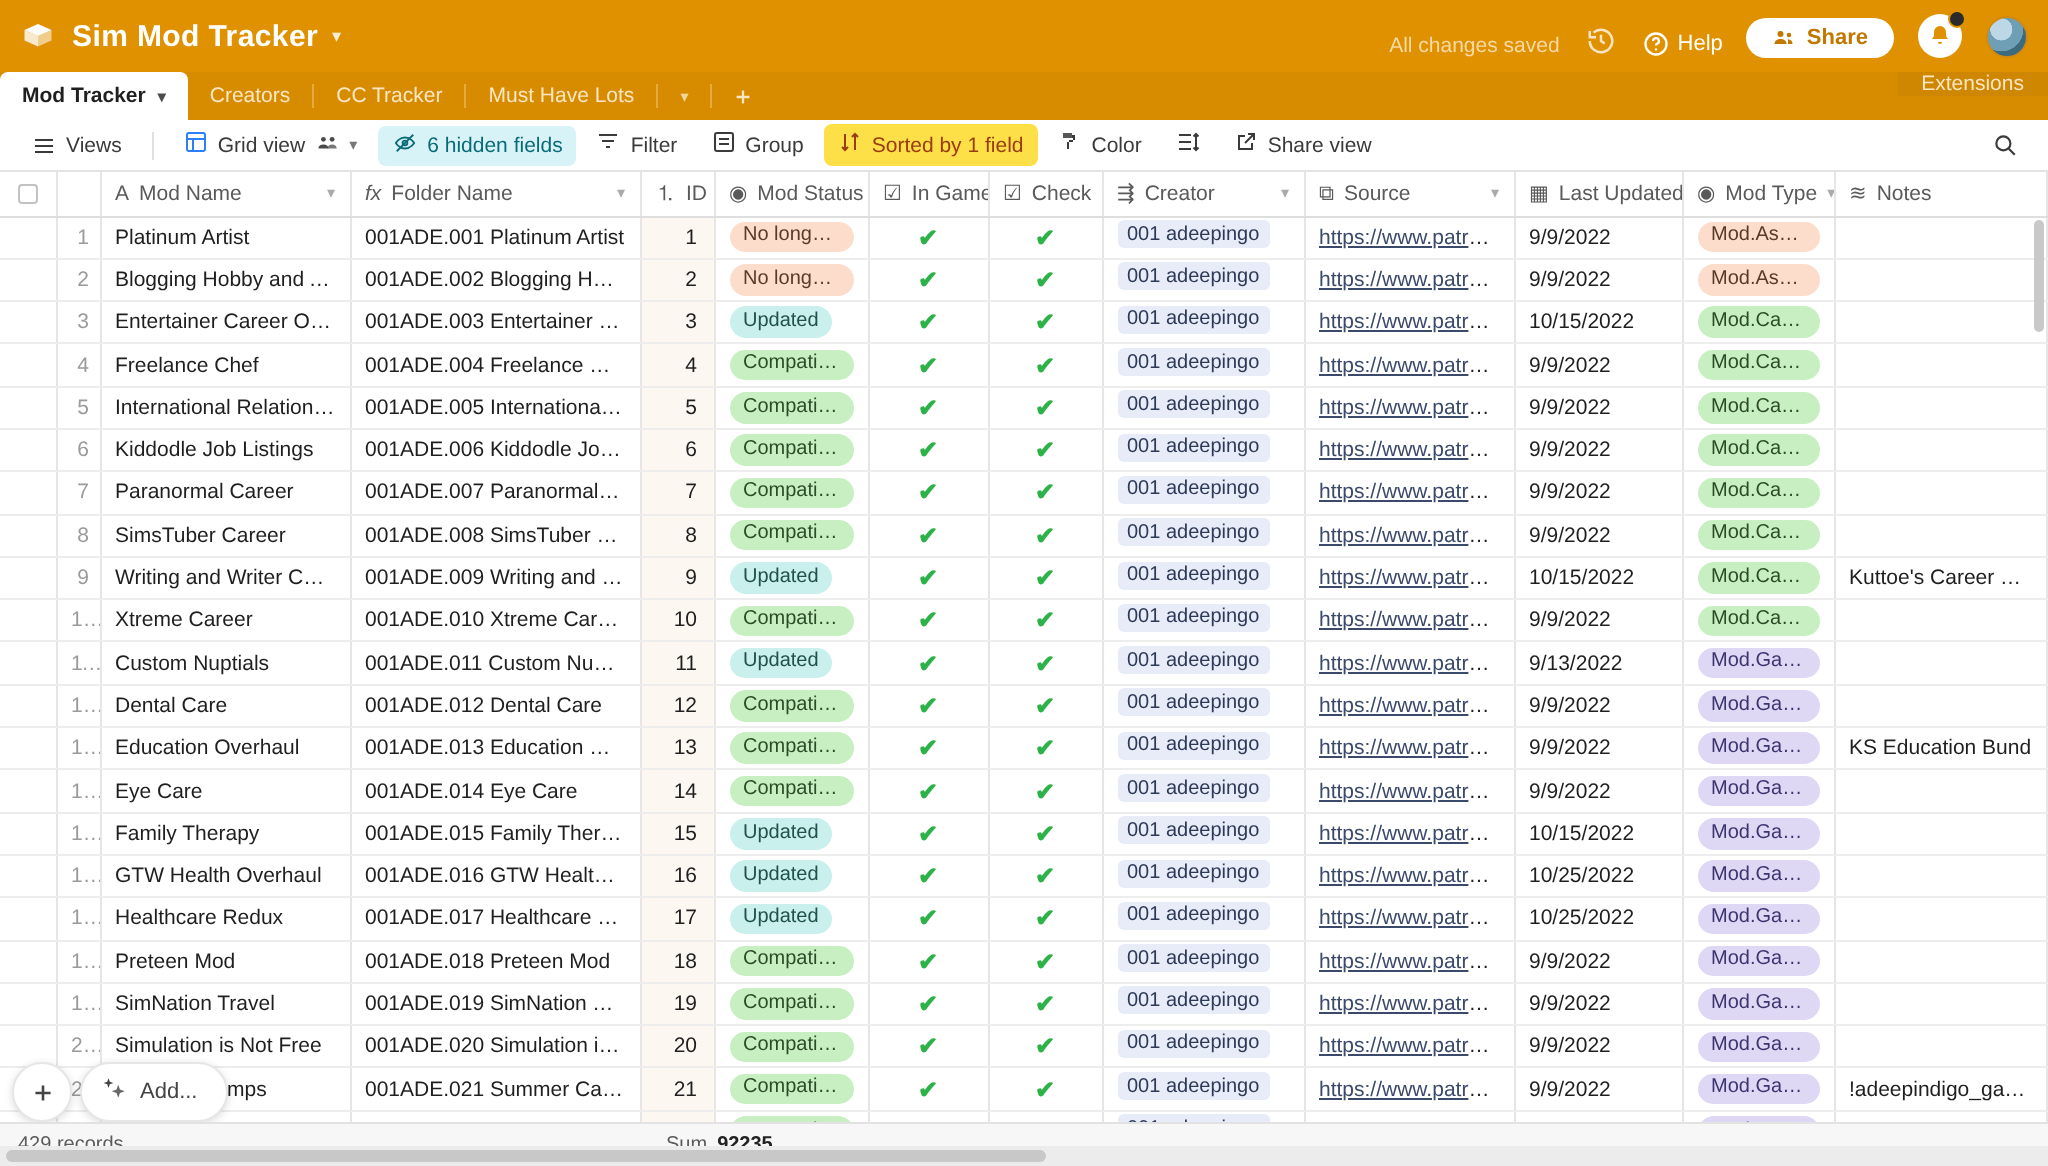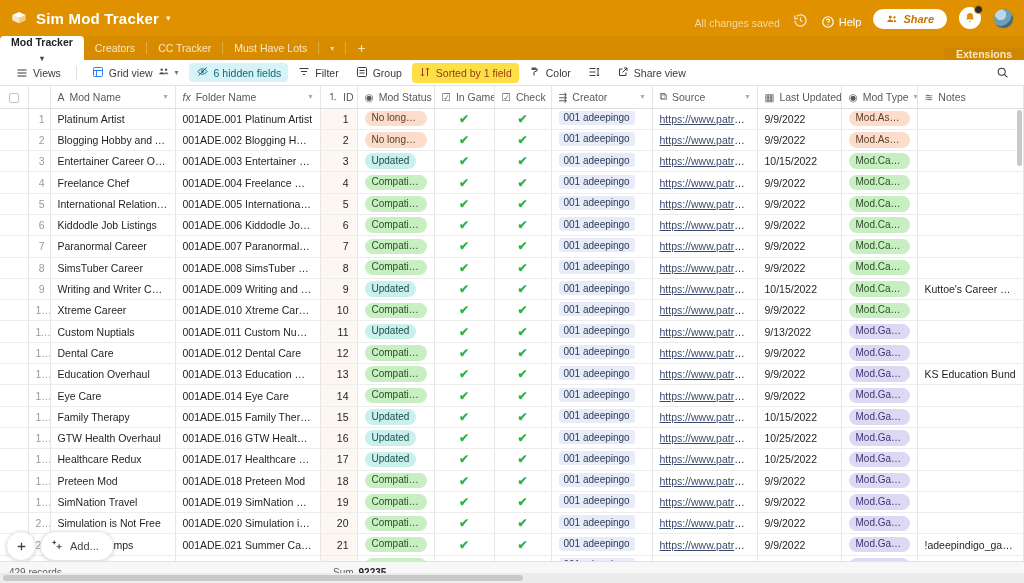--- a/index.html
+++ b/index.html
@@ -22,21 +22,21 @@
   .topnav-item {
     font-size:11px; padding:4px 11px; border-radius:11px; color:#fdf0d8; cursor:pointer; white-space:nowrap;
   }
   .topnav-item.active { background:#c97f00; color:#fff; }
   .top-right { margin-left:auto; display:flex; align-items:flex-end; gap:12px; }
   .saved-txt { font-size:10.5px; color:#f6d9a5; }
   .ic-btn { width:17px;height:17px; display:flex;align-items:center;justify-content:center; cursor:pointer; }
   .help { display:flex; align-items:center; gap:4px; font-size:11px; color:#fff; cursor:pointer;}
   .share-btn {
     background:#fff; color:#c07800; font-size:11px; font-weight:bold;
-    padding:4px 13px; border-radius:12px; display:flex; align-items:center; gap:5px; cursor:pointer;font-style:italic;
+    padding:4px 13px; border-radius:12px; display:flex; align-items:center; gap:5px; cursor:pointer;
   }
   .bell-wrap { position:relative; width:22px;height:22px; }
   .bell {
     width:22px;height:22px;border-radius:50%; background:#fff; display:flex;align-items:center;justify-content:center;
     cursor:pointer;
   }
   .bell-badge {
     position:absolute; right:-2px; top:-2px; width:9px;height:9px;border-radius:50%;
     background:#2b2b2b; border:1.5px solid #e09100;
   }
@@ -46,24 +46,24 @@
     border:1px solid #d08a12;
   }
   
   .tabbar {
     height:24px; background:#d78c00; display:flex; align-items:stretch; position:relative;
   }
   .tab {
     display:flex;align-items:center; gap:6px; padding:0 11px; font-size:10.5px; color:#fbe6c4; cursor:pointer;
     position:relative;
   }
-  .tab.active { background:#fff; color:#1f1f1f; border-radius:4px 4px 0 0; font-weight:bold;flex-direction:column; }
+  .tab.active { background:#fff; color:#1f1f1f; border-radius:4px 4px 0 0; font-weight:bold; }
   .tab-sep { width:1px; background:#e8ab42; margin:6px 0; }
   .tab-caret { font-size:8px; opacity:.8; }
-  .tabbar-right { margin-left:auto; display:flex; align-items:flex-end;font-weight:bold; }
+  .tabbar-right { margin-left:auto; display:flex; align-items:flex-start; }
   .ext-tab {
     display:flex;align-items:center;padding:0 12px;font-size:10.5px;color:#fbe6c4;cursor:pointer;
     background:#cf8600;
   }
   .plus-tab { display:flex;align-items:center;padding:0 10px;font-size:14px;color:#fbe6c4;cursor:pointer;}
   
   .toolbar {
     height:26px; border-bottom:1px solid #e3e3e3; display:flex; align-items:center;
     padding:0 9px; gap:3px; background:#fff;
   }

